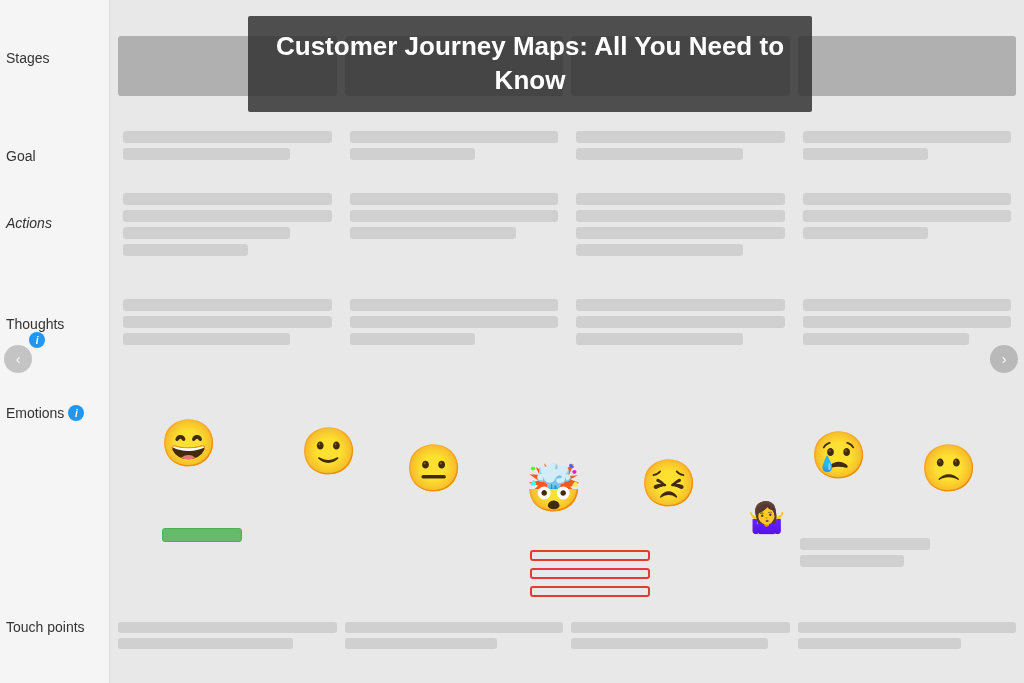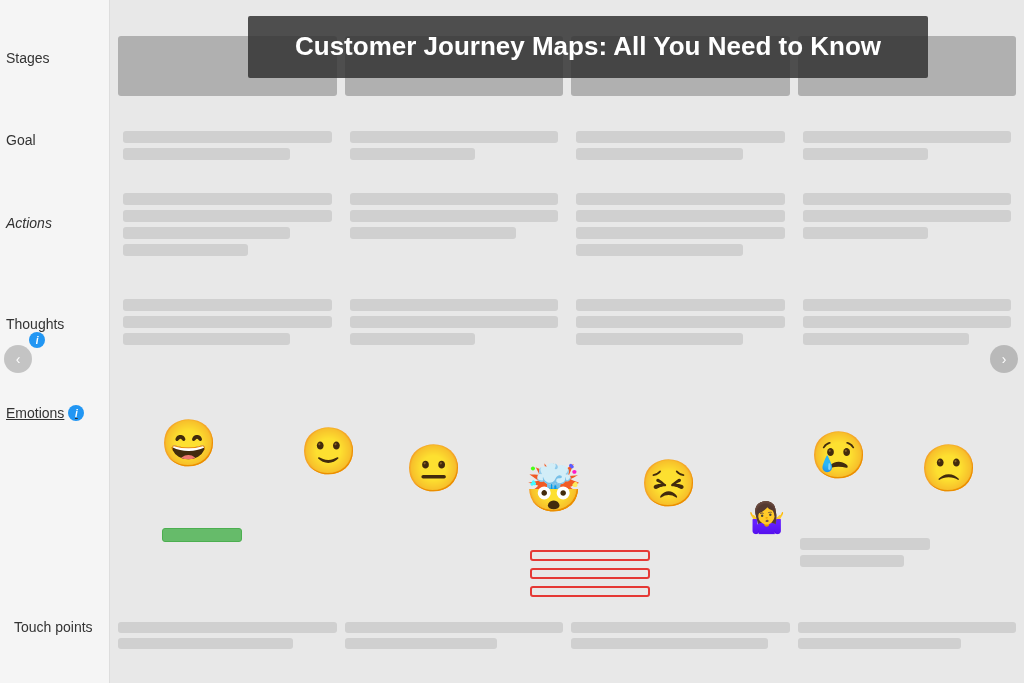--- a/index.html
+++ b/index.html
@@ -51,25 +51,25 @@
       display: inline-flex;
       align-items: center;
       justify-content: center;
       margin-left: 4px;
       font-style: italic;
       font-weight: bold;
       flex-shrink: 0;
     }
 
     .label-stages { top: 50px; }
-    .label-goal { top: 132px; }
+    .label-goal { top: 148px; }
     .label-actions { top: 215px; font-style: italic; }
     .label-thoughts { top: 316px; flex-direction: column; }
     .label-emotions { top: 405px; }
-    .label-touchpoints { top: 618px; margin-left: 8px; }
+    .label-touchpoints { top: 618px; }
 
     
     .nav-arrow {
       position: absolute;
       width: 28px;
       height: 28px;
       background: rgba(0,0,0,0.2);
       border-radius: 50%;
       display: flex;
       align-items: center;
@@ -89,21 +89,21 @@
       font-size: 26px;
       font-weight: 900;
       text-align: center;
       padding: 14px 20px;
       line-height: 1.3;
       margin: 8px 8px 0 8px;
       border-radius: 2px;
       position: absolute;
       left: 130px;
       top: 8px;
-      width: 680px;
+      width: 564px;
       z-index: 5;
     }
 
     
     .grid-area {
       position: absolute;
       left: 110px;
       top: 0;
       right: 0;
       bottom: 0;
@@ -217,21 +217,21 @@
 <div class="main-container">
 
   <div class="sidebar">
     <span class="sidebar-label label-stages">Stages</span>
     <span class="sidebar-label label-goal">Goal</span>
     <span class="sidebar-label label-actions">Actions</span>
     <div class="sidebar-label label-thoughts" style="align-items:center;">
       <span>Thoughts</span>
       <span class="info-icon">i</span>
     </div>
-    <div class="sidebar-label label-emotions" style="align-items:center;text-decoration:underline;">
+    <div class="sidebar-label label-emotions" style="align-items:center;">
       <span>Emotions</span>
       <span class="info-icon">i</span>
     </div>
     <div class="sidebar-label label-touchpoints" style="width:80px; line-height:1.3;">
       <span>Touch points</span>
     </div>
 
     <div class="nav-arrow nav-arrow-left">
       <span>‹</span>
     </div>

